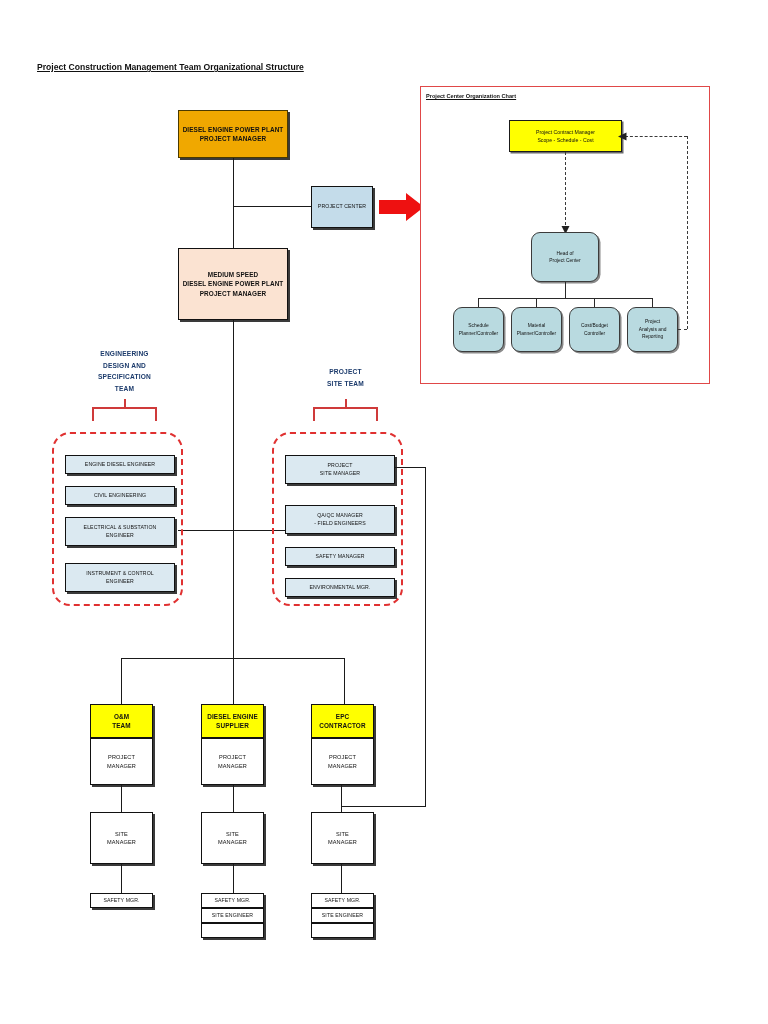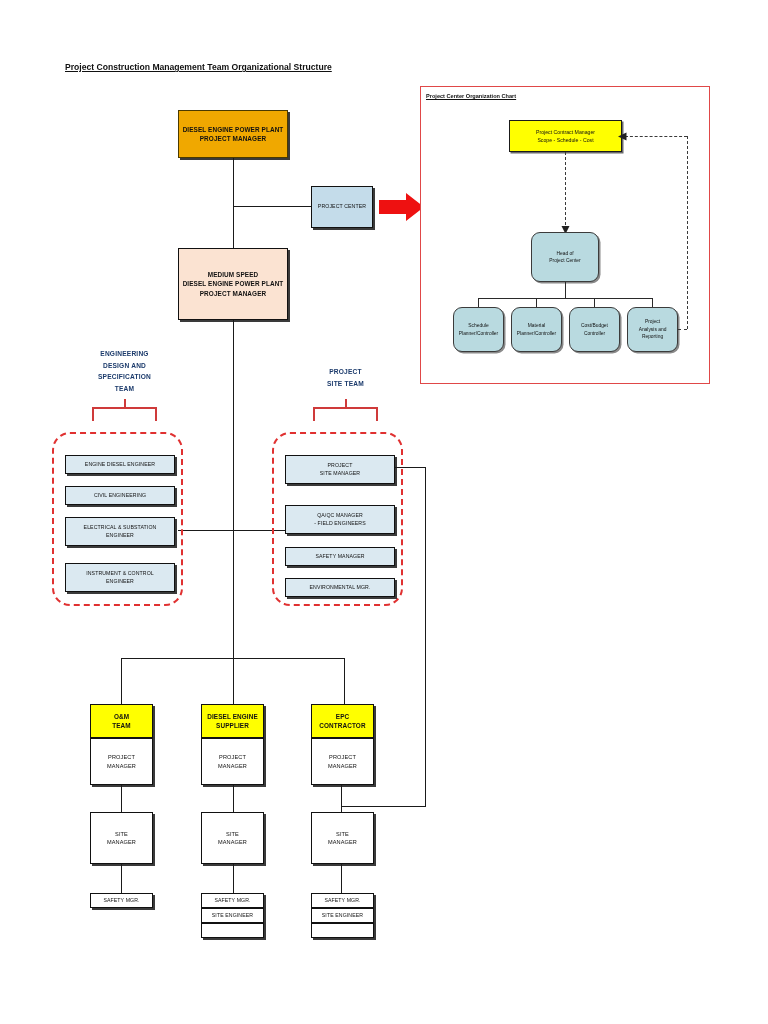--- a/index.html
+++ b/index.html
@@ -25,21 +25,21 @@
     letter-spacing: .1px;
   }
   .box .ln { display: block; white-space: nowrap; }
 
   
   .shadow { box-shadow: 2px 2px 0 0 #3a3a3a; }
 
   .title {
     position: absolute;
     font-size: 8.6px; font-weight: bold; color: #111;
-    text-decoration: underline; white-space: nowrap; margin-left: 28px;
+    text-decoration: underline; white-space: nowrap;
   }
 
   
   .c-orange  { background: #f0a800; border-color: #4a3a00; }
   .c-peach   { background: #fbe3d2; border-color: #111; }
   .c-blue    { background: #c4dcea; border-color: #111; }
   .c-ltblue  { background: #dbe9f1; border-color: #111; }
   .c-yellow  { background: #ffff00; border-color: #111; }
   .c-white   { background: #fff;    border-color: #111; }
 

